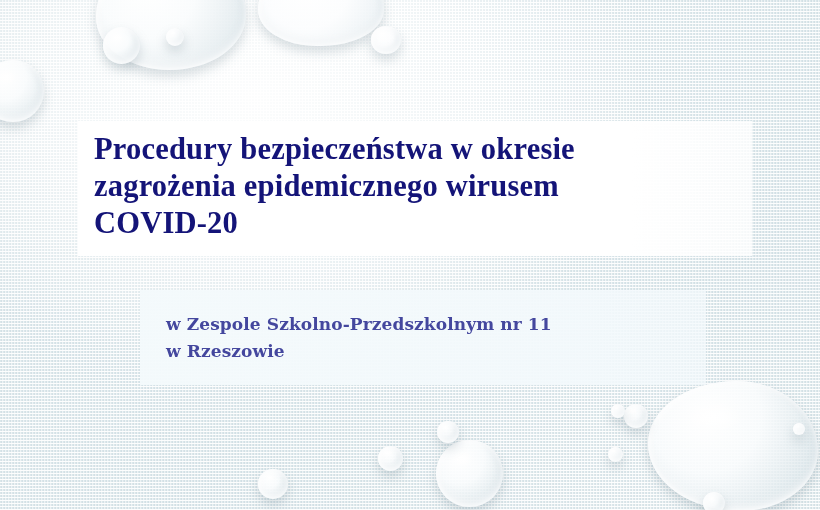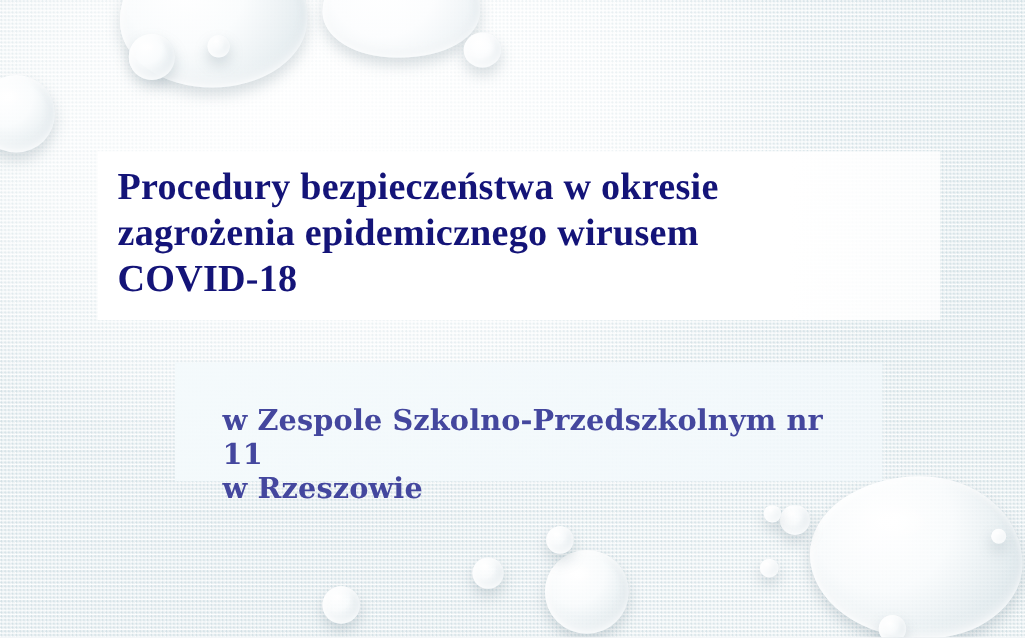--- a/index.html
+++ b/index.html
@@ -112,24 +112,24 @@
     top: 290px;
     width: 566px;
     height: 95px;
     background: linear-gradient(90deg, rgba(244,250,252,0.96) 0%, rgba(243,249,252,0.94) 78%, rgba(243,249,252,0.72) 100%);
   }
   #subtitle-text {
     position: absolute;
     left: 26px;
     top: 21px;
     width: 520px;
-    margin: 12px;
+    margin: 0;
     font-family: "DejaVu Serif", "Liberation Serif", serif;
     font-weight: bold;
-    font-size: 23px;
+    font-size: 17px;
     line-height: 27px;
     letter-spacing: 0.1px;
     color: #44479e;
     white-space: pre-line;
   }
 </style>
 </head>
 <body>
 
 <div id="slide">
@@ -154,21 +154,21 @@
   <div class="drop" style="left:436px; top:440px; width:67px; height:67px;"></div>
   <div class="drop" style="left:437px; top:421px; width:22px; height:22px;"></div>
   <div class="drop" style="left:378px; top:446px; width:25px; height:25px;"></div>
   <div class="drop" style="left:611px; top:404px; width:14px; height:14px;"></div>
   <div class="drop" style="left:258px; top:469px; width:30px; height:30px;"></div>
   <div class="drop" style="left:793px; top:423px; width:12px; height:12px;"></div>
 
   <div id="title-panel">
     <h1 id="title-text">Procedury bezpieczeństwa w okresie
 zagrożenia epidemicznego wirusem
-COVID-18</h1>
+COVID-20</h1>
   </div>
 
   <div id="subtitle-panel">
     <p id="subtitle-text">w Zespole Szkolno-Przedszkolnym nr 11
 w Rzeszowie</p>
   </div>
 
 </div>
 
 </body></html>

